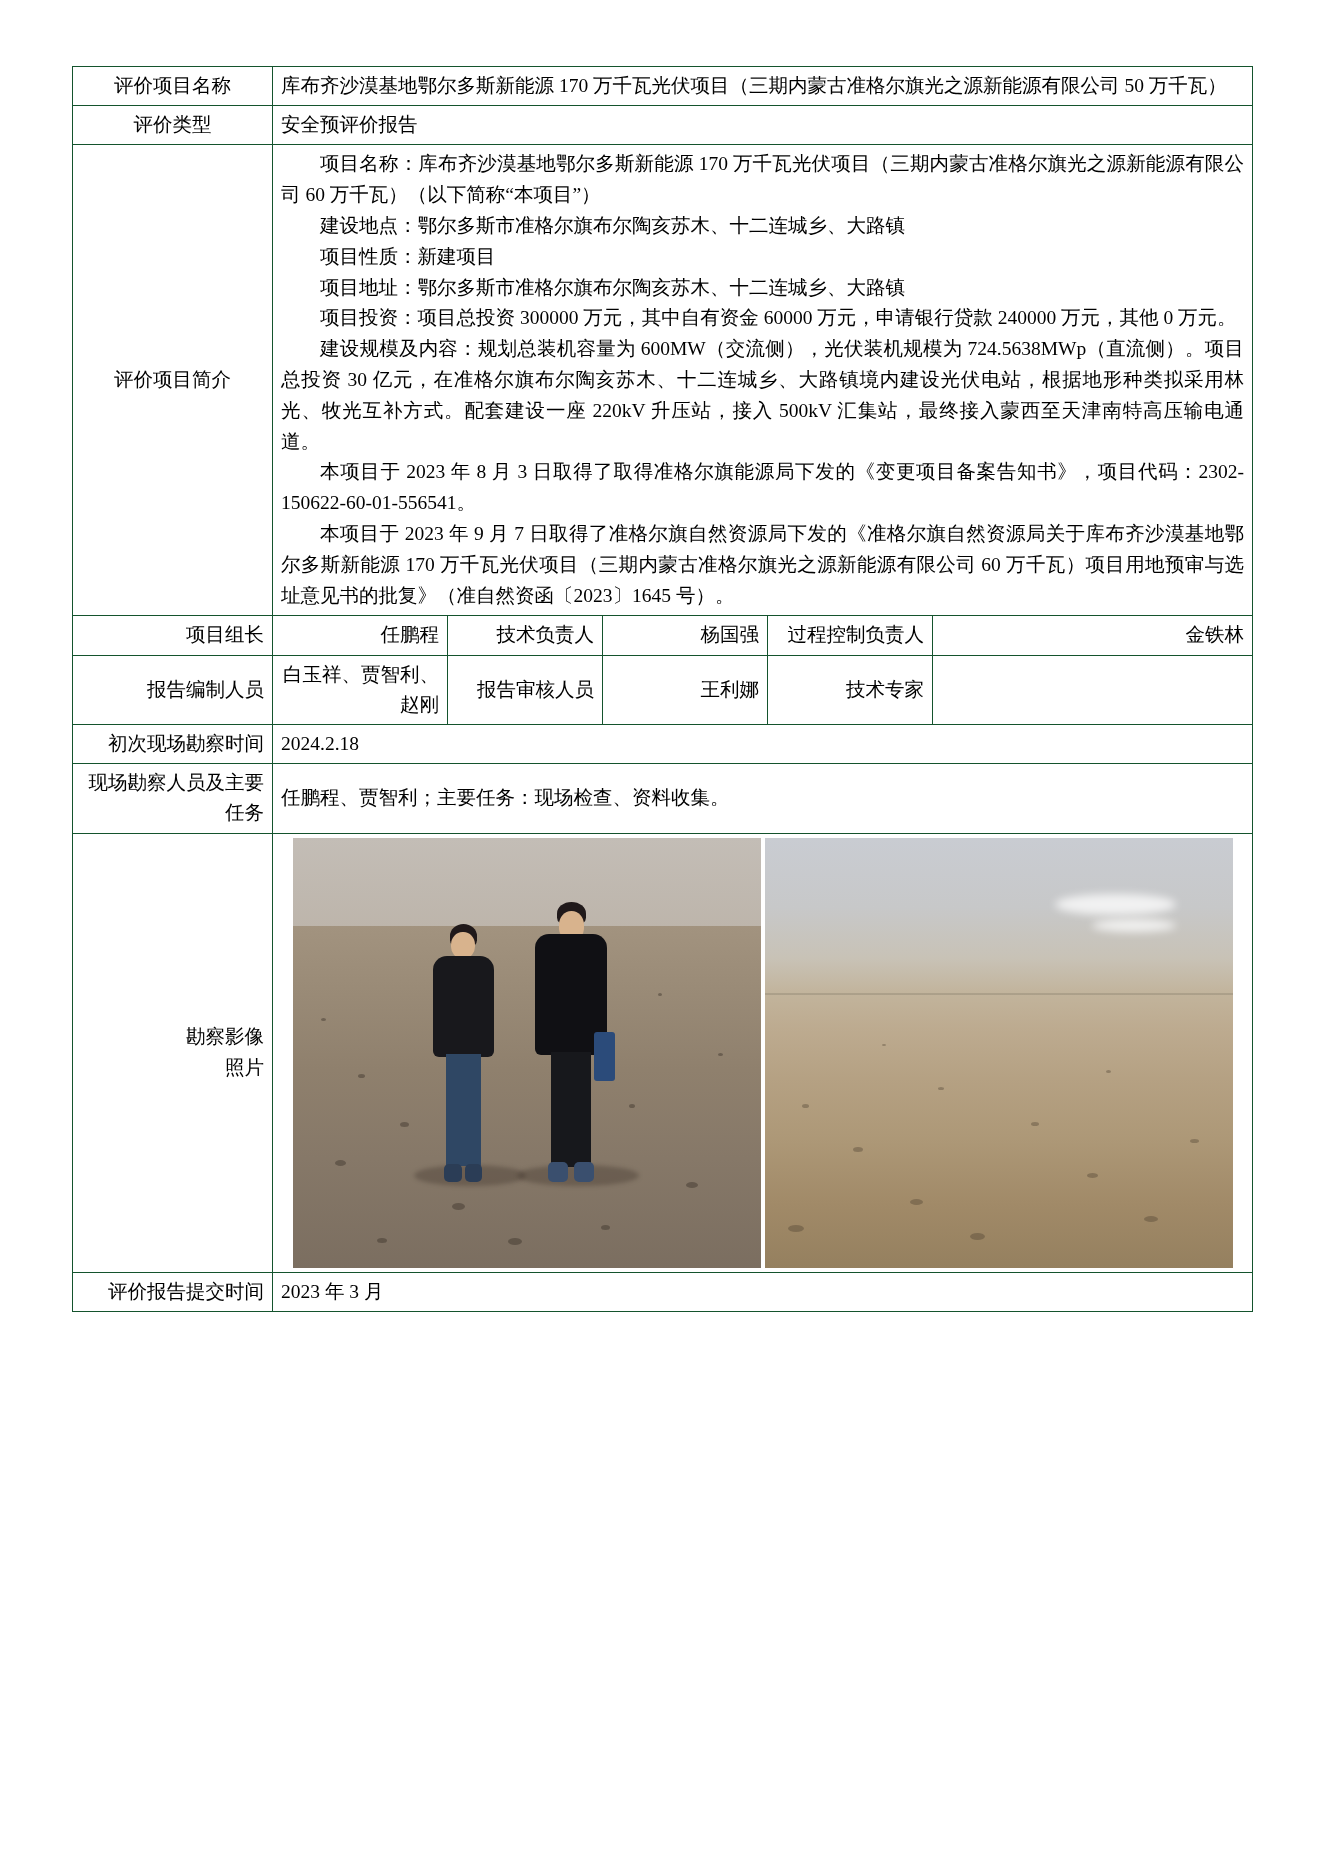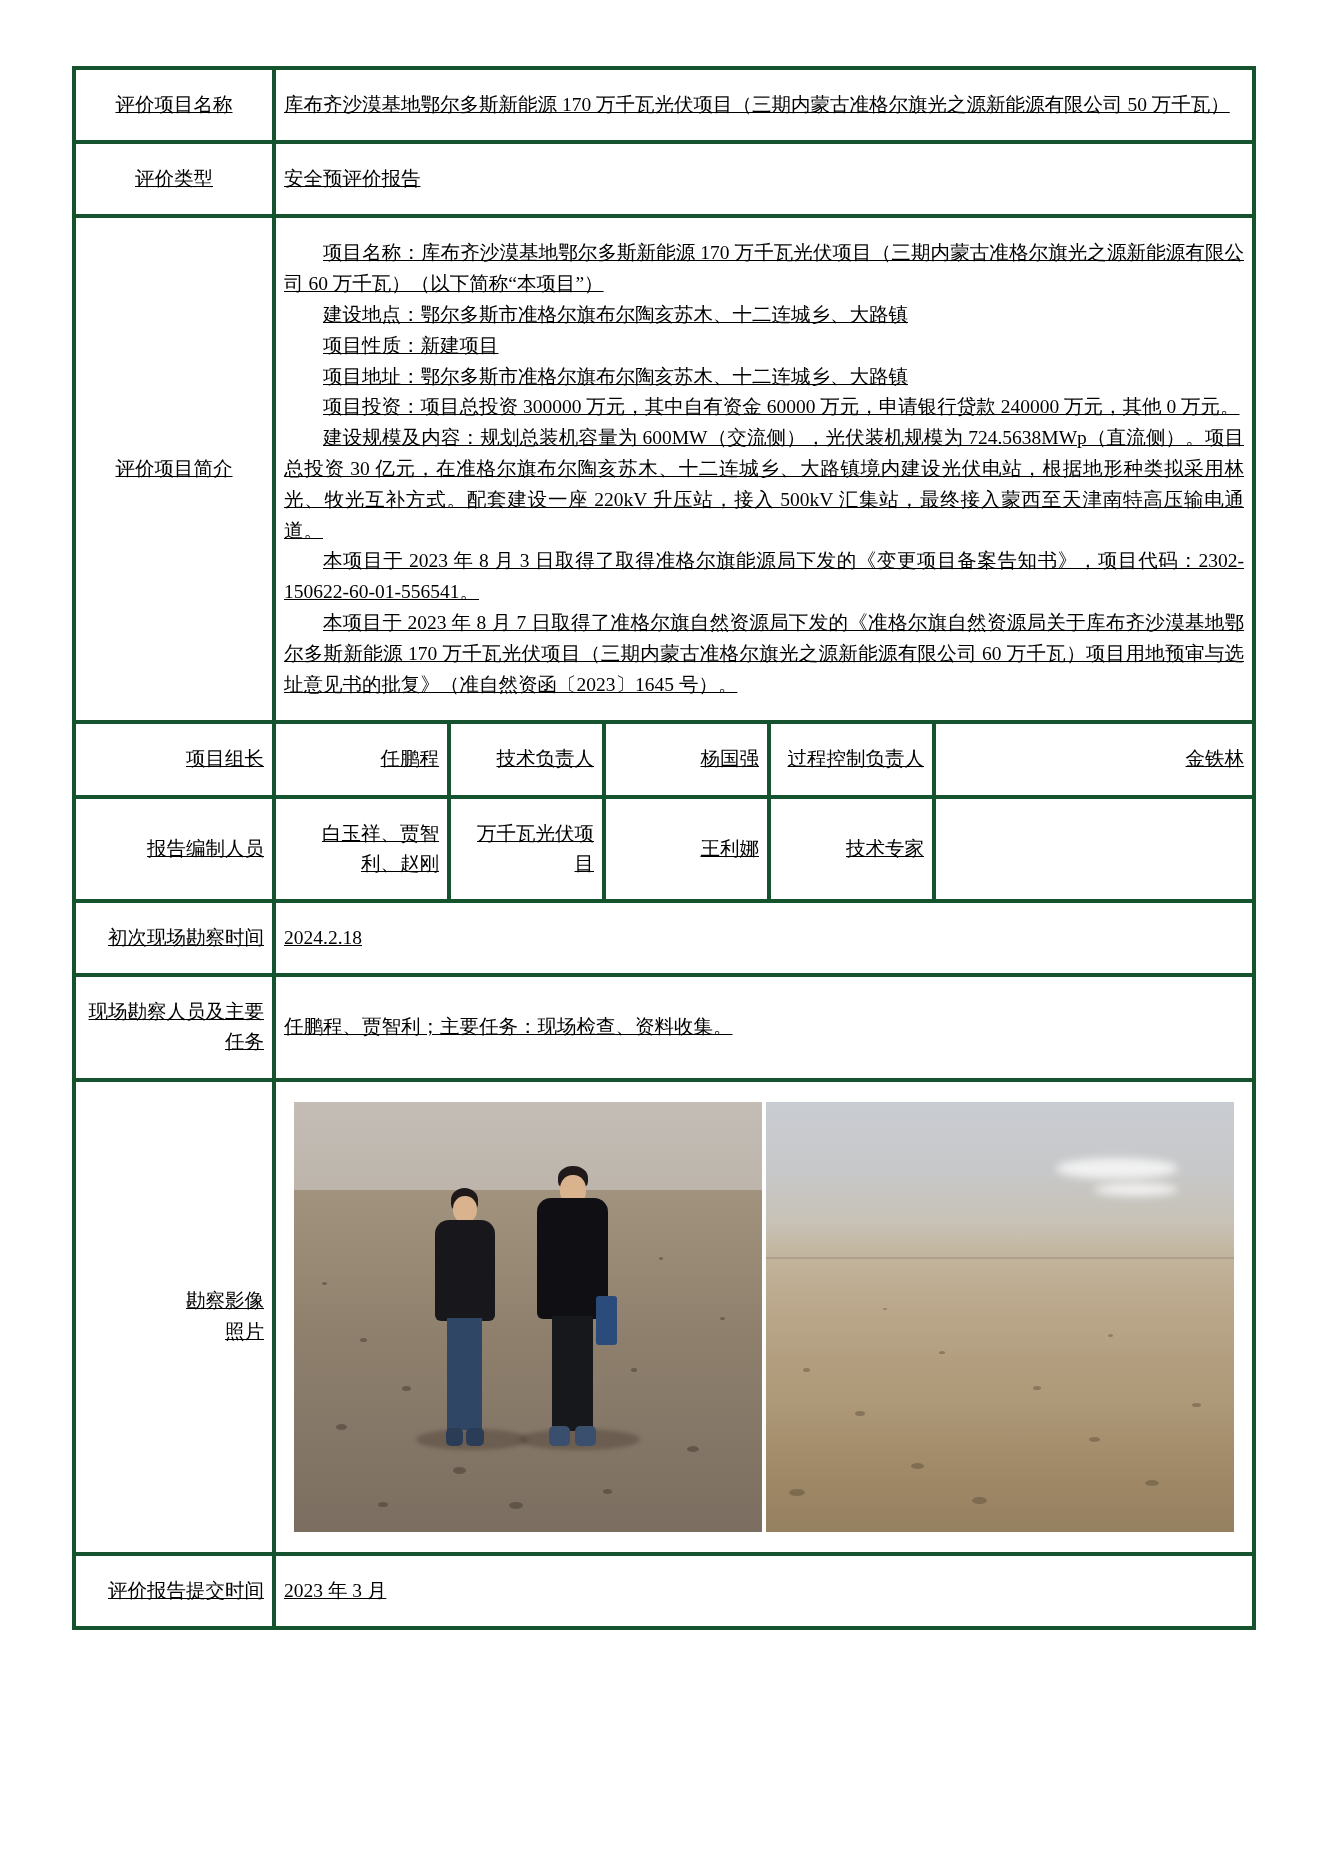--- a/index.html
+++ b/index.html
@@ -19,26 +19,25 @@
     height: 1871px;
     box-sizing: border-box;
     padding: 66px 72px 0 72px;
   }
   table.doc-table {
     width: 1180px;
     border-collapse: collapse;
     table-layout: fixed;
   }
   table.doc-table td {
-    border: 4px solid #14532d;
-    padding: 20px 8px;
+    border: 1px solid #14532d;
+    padding: 4px 8px;
     vertical-align: middle;
     font-size: 19.5px;
     line-height: 1.55;
-    text-decoration: underline;
   }
   .label-cell {
     text-align: center;
     vertical-align: middle;
     white-space: normal;
   }
   .value-cell {
     text-align: left;
     vertical-align: top;
   }
@@ -204,35 +203,35 @@
       <tr>
         <td class="label-cell label-big">评价项目简介</td>
         <td class="intro-cell" colspan="5">
           <p>项目名称：库布齐沙漠基地鄂尔多斯新能源 170 万千瓦光伏项目（三期内蒙古准格尔旗光之源新能源有限公司 60 万千瓦）（以下简称“本项目”）</p>
           <p>建设地点：鄂尔多斯市准格尔旗布尔陶亥苏木、十二连城乡、大路镇</p>
           <p>项目性质：新建项目</p>
           <p>项目地址：鄂尔多斯市准格尔旗布尔陶亥苏木、十二连城乡、大路镇</p>
           <p>项目投资：项目总投资 300000 万元，其中自有资金 60000 万元，申请银行贷款 240000 万元，其他 0 万元。</p>
           <p>建设规模及内容：规划总装机容量为 600MW（交流侧），光伏装机规模为 724.5638MWp（直流侧）。项目总投资 30 亿元，在准格尔旗布尔陶亥苏木、十二连城乡、大路镇境内建设光伏电站，根据地形种类拟采用林光、牧光互补方式。配套建设一座 220kV 升压站，接入 500kV 汇集站，最终接入蒙西至天津南特高压输电通道。</p>
           <p>本项目于 2023 年 8 月 3 日取得了取得准格尔旗能源局下发的《变更项目备案告知书》，项目代码：2302-150622-60-01-556541。</p>
-          <p>本项目于 2023 年 8 月 7 日取得了准格尔旗自然资源局下发的《准格尔旗自然资源局关于库布齐沙漠基地鄂尔多斯新能源 170 万千瓦光伏项目（三期内蒙古准格尔旗光之源新能源有限公司 60 万千瓦）项目用地预审与选址意见书的批复》（准自然资函〔2023〕1645 号）。</p>
+          <p>本项目于 2023 年 9 月 7 日取得了准格尔旗自然资源局下发的《准格尔旗自然资源局关于库布齐沙漠基地鄂尔多斯新能源 170 万千瓦光伏项目（三期内蒙古准格尔旗光之源新能源有限公司 60 万千瓦）项目用地预审与选址意见书的批复》（准自然资函〔2023〕1645 号）。</p>
         </td>
       </tr>
       <tr>
         <td class="center-cell label-big">项目组长</td>
         <td class="center-cell">任鹏程</td>
         <td class="center-cell">技术负责人</td>
         <td class="center-cell">杨国强</td>
         <td class="center-cell">过程控制负责人</td>
         <td class="center-cell">金铁林</td>
       </tr>
       <tr>
         <td class="center-cell label-big">报告编制人员</td>
         <td class="center-cell">白玉祥、贾智利、赵刚</td>
-        <td class="center-cell">万千瓦光伏项目</td>
+        <td class="center-cell">报告审核人员</td>
         <td class="center-cell">王利娜</td>
         <td class="center-cell">技术专家</td>
         <td class="center-cell"></td>
       </tr>
       <tr>
         <td class="center-cell label-big">初次现场勘察时间</td>
         <td class="value-cell-mid" colspan="5">2024.2.18</td>
       </tr>
       <tr>
         <td class="center-cell label-big">现场勘察人员及主要任务</td>

